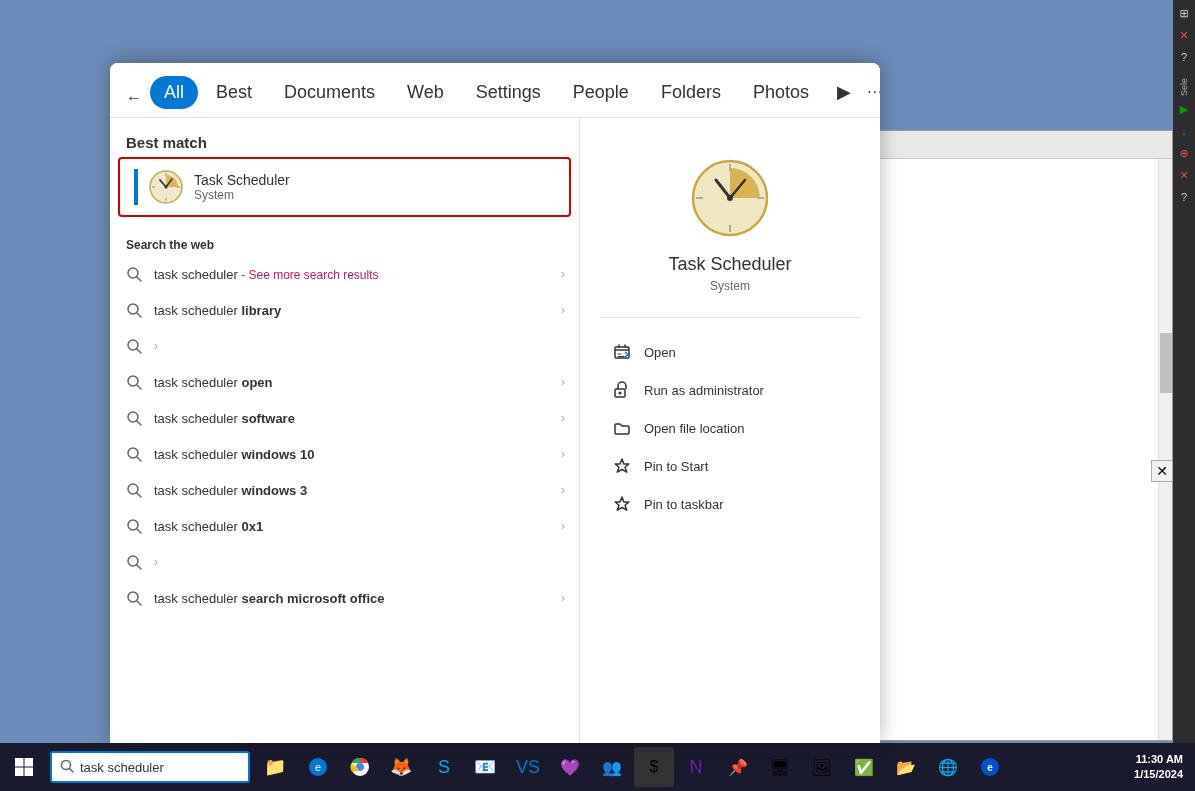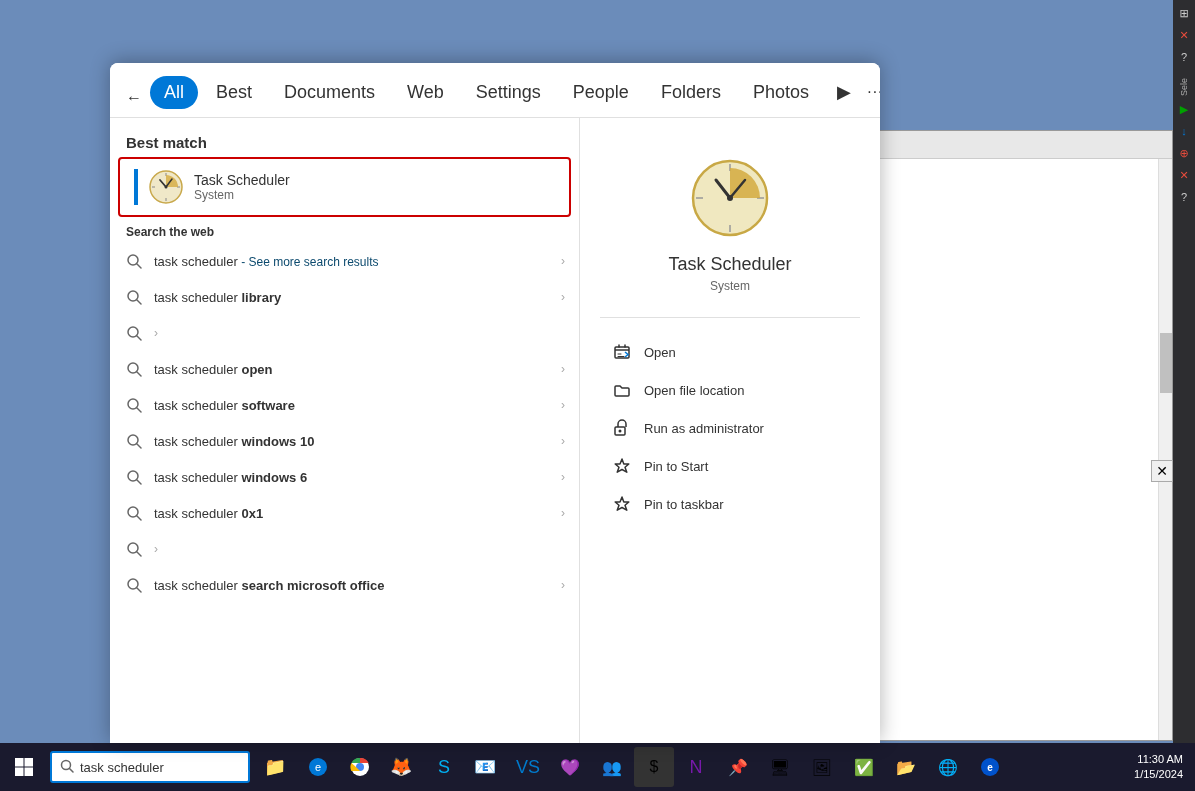--- a/index.html
+++ b/index.html
@@ -186,20 +186,21 @@
     }
 
     .taskbar-tray {
       margin-left: auto;
       display: flex;
       align-items: flex-end;
       gap: 4px;
       padding-right: 8px;
       color: white;
       font-size: 11px;
+      font-weight: bold;
     }
 
     
     .search-popup {
       position: absolute;
       bottom: 48px;
       left: 110px;
       width: 770px;
       height: 680px;
       background: white;
@@ -347,21 +348,21 @@
       height: 36px;
       background: #0078d7;
       flex-shrink: 0;
     }
 
     
     .web-section-label {
       font-size: 12px;
       font-weight: 600;
       color: #333;
-      padding: 8px 16px 4px 16px;
+      padding: 21px 16px 4px 16px;
     }
 
     
     .search-result-item {
       display: flex;
       align-items: center;
       padding: 8px 14px;
       cursor: pointer;
       gap: 10px;
     }
@@ -385,21 +386,21 @@
     .search-result-text .bold {
       font-weight: 700;
     }
 
     .search-result-arrow {
       color: #aaa;
       font-size: 12px;
     }
 
     .see-more-text {
-      color: #0c4a6e;
+      color: #be185d;
       font-size: 12px;
       text-align: right;
     }
 
     
     .search-right {
       flex: 1;
       display: flex;
       flex-direction: column;
       align-items: center;
@@ -611,21 +612,21 @@
         <div class="search-result-arrow">›</div>
       </div>
 
       <div class="search-result-item">
         <div class="search-icon-wrap">
             <svg width="16" height="16" viewBox="0 0 16 16">
               <circle cx="7" cy="7" r="5" fill="none" stroke="#666" stroke-width="1.5"></circle>
               <line x1="11" y1="11" x2="15" y2="15" stroke="#666" stroke-width="1.5" stroke-linecap="round"></line>
             </svg>
           </div>
-        <div class="search-result-text">task scheduler <span class="bold">windows 6</span></div>
+        <div class="search-result-text">task scheduler <span class="bold">windows 3</span></div>
         <div class="search-result-arrow">›</div>
       </div>
 
       <div class="search-result-item">
         <div class="search-icon-wrap">
             <svg width="16" height="16" viewBox="0 0 16 16">
               <circle cx="7" cy="7" r="5" fill="none" stroke="#666" stroke-width="1.5"></circle>
               <line x1="11" y1="11" x2="15" y2="15" stroke="#666" stroke-width="1.5" stroke-linecap="round"></line>
             </svg>
           </div>
@@ -693,35 +694,35 @@
                 <path d="M5 11 L8 11 M5 13.5 L11 13.5" stroke="#333" stroke-width="1" stroke-linecap="round"></path>
                 <path d="M12 9 l3 2.5 -3 2.5" fill="none" stroke="#0078d7" stroke-width="1.5"></path>
               </svg>
           </div>
           <div class="action-label">Open</div>
         </div>
 
         <div class="action-item">
           <div class="action-icon">
             <svg width="18" height="18" viewBox="0 0 18 18">
-              <path d="M2 14 V6 a1 1 0 0 1 1-1 h4 l2 2 h6 a1 1 0 0 1 1 1 V14 a1 1 0 0 1-1 1 H3 a1 1 0 0 1-1-1Z" fill="none" stroke="#333" stroke-width="1.5"></path>
-            </svg>
-          </div>
-          <div class="action-label">Open file location</div>
+              <rect x="2" y="8" width="10" height="8" rx="1" fill="none" stroke="#333" stroke-width="1.5"></rect>
+              <path d="M5 8 V5 a4 4 0 0 1 8 0 v3" fill="none" stroke="#333" stroke-width="1.5"></path>
+              <circle cx="7" cy="12" r="1.5" fill="#333"></circle>
+            </svg>
+          </div>
+          <div class="action-label">Run as administrator</div>
         </div>
 
         <div class="action-item">
           <div class="action-icon">
             <svg width="18" height="18" viewBox="0 0 18 18">
-              <rect x="2" y="8" width="10" height="8" rx="1" fill="none" stroke="#333" stroke-width="1.5"></rect>
-              <path d="M5 8 V5 a4 4 0 0 1 8 0 v3" fill="none" stroke="#333" stroke-width="1.5"></path>
-              <circle cx="7" cy="12" r="1.5" fill="#333"></circle>
-            </svg>
-          </div>
-          <div class="action-label">Run as administrator</div>
+              <path d="M2 14 V6 a1 1 0 0 1 1-1 h4 l2 2 h6 a1 1 0 0 1 1 1 V14 a1 1 0 0 1-1 1 H3 a1 1 0 0 1-1-1Z" fill="none" stroke="#333" stroke-width="1.5"></path>
+            </svg>
+          </div>
+          <div class="action-label">Open file location</div>
         </div>
 
         <div class="action-item">
           <div class="action-icon">
             <svg width="18" height="18" viewBox="0 0 18 18">
               <path d="M9 2 L10.8 7h5L12 10.2l1.8 5L9 12.5 4.2 15.2 6 10.2 2.2 7H7Z" fill="none" stroke="#333" stroke-width="1.5" stroke-linejoin="round"></path>
             </svg>
           </div>
           <div class="action-label">Pin to Start</div>
         </div>

